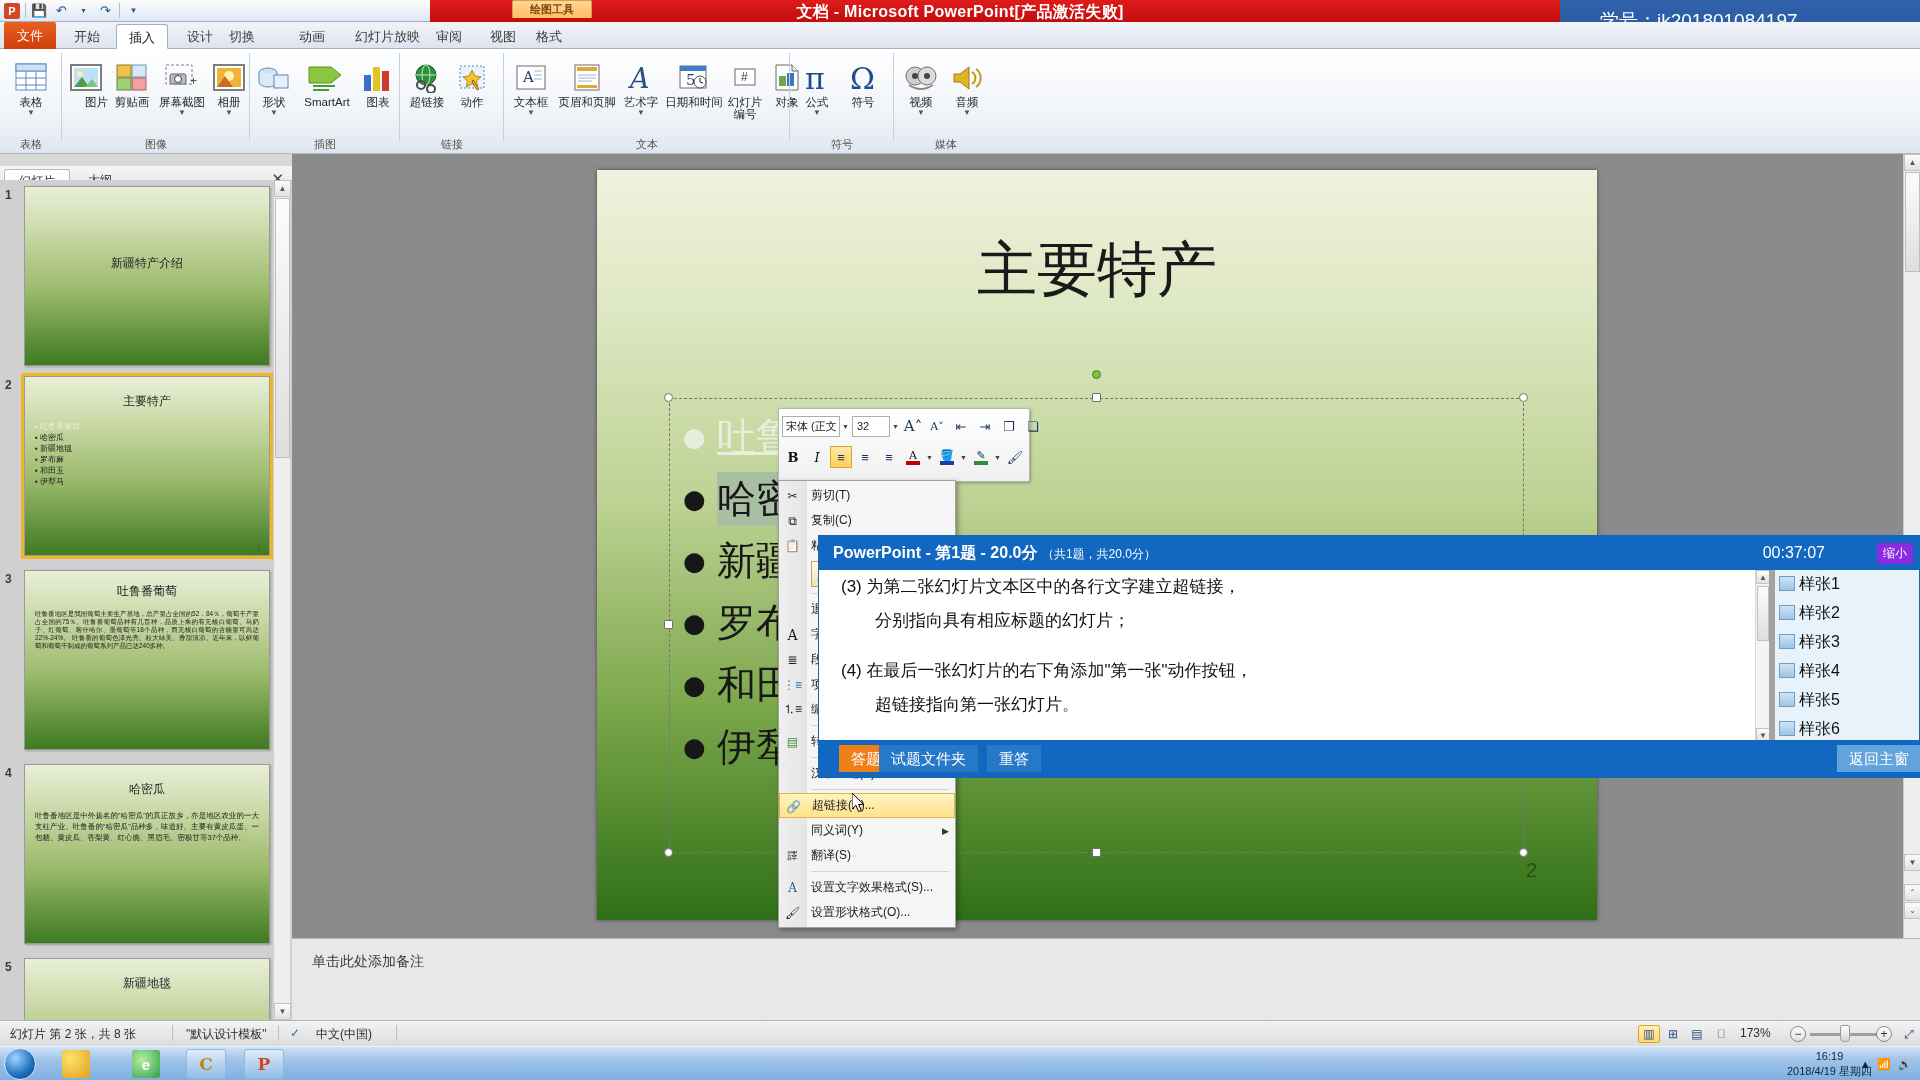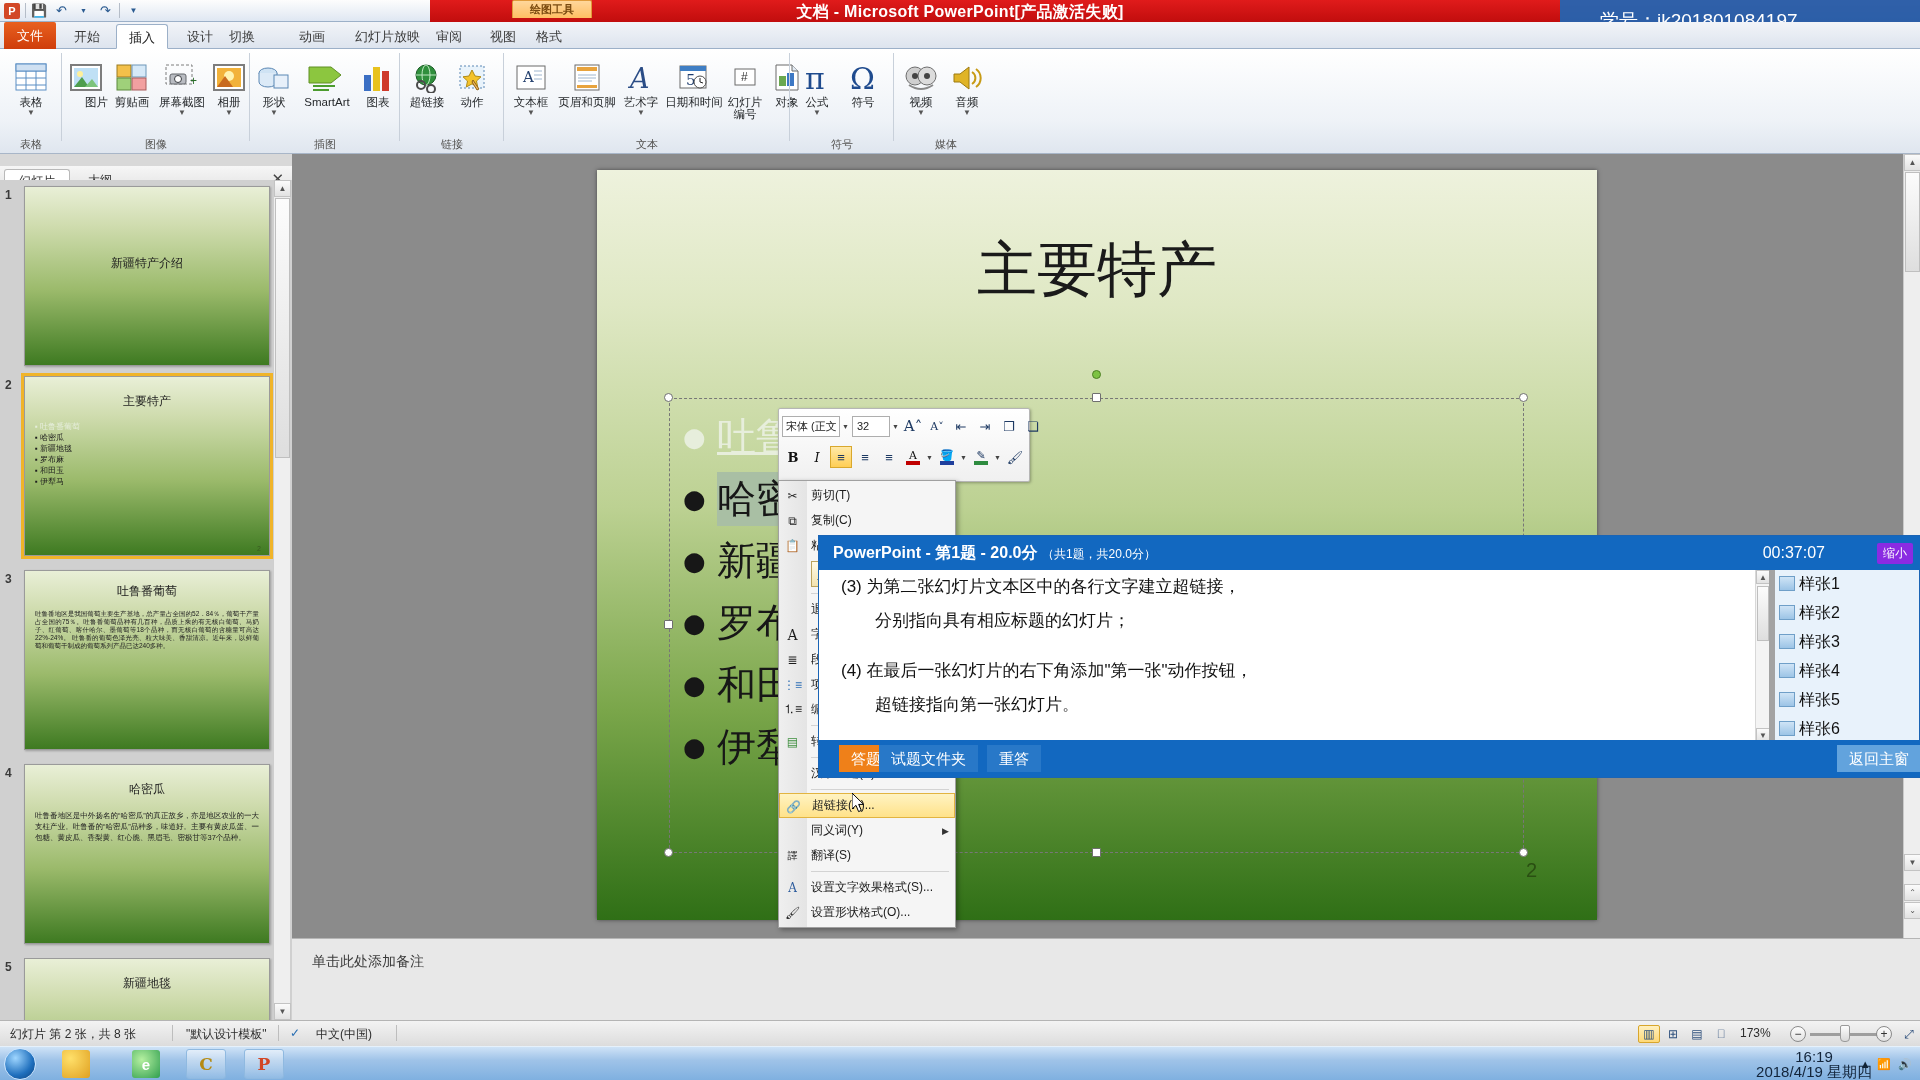--- a/index.html
+++ b/index.html
@@ -121,21 +121,21 @@
   .zoomtrack{position:absolute;top:12px;height:3px;background:#9e9e9e;}
   .zoomgrip{position:absolute;top:4px;width:10px;height:17px;background:linear-gradient(#fdfdfd,#d8d8d8);border:1px solid #9a9a9a;border-radius:2px 2px 4px 4px;}
   .zoomcirc{position:absolute;top:5px;width:16px;height:16px;border:1px solid #8a8a8a;border-radius:50%;background:linear-gradient(#fdfdfd,#e2e2e2);font-size:12px;display:flex;align-items:center;justify-content:center;color:#333;}
 
   
   .taskbar{position:absolute;left:0;top:1046px;width:1920px;height:34px;background:linear-gradient(#cfe3f7,#9fc3e8 40%,#7fb0e0);border-top:1px solid #e6f1fb;}
   .startorb{position:absolute;left:4px;top:1px;width:32px;height:32px;border-radius:50%;background:radial-gradient(circle at 35% 30%,#9fd6ff,#1f6fbd 60%,#0b3f7a);border:1px solid #cfe7ff;}
   .tbicon{position:absolute;top:3px;width:28px;height:28px;border-radius:3px;display:flex;align-items:center;justify-content:center;font-size:15px;font-weight:bold;}
   .tbapp{position:absolute;top:2px;width:40px;height:30px;border:1px solid #8fb9e0;background:linear-gradient(rgba(255,255,255,.5),rgba(255,255,255,.12));border-radius:3px;display:flex;align-items:center;justify-content:center;}
   .tray{position:absolute;right:8px;top:2px;height:30px;display:flex;align-items:center;gap:7px;color:#123;font-size:11px;}
-  .clock{position:absolute;right:48px;top:2px;text-align:center;font-size:15px;color:#12243a;line-height:15px;}
+  .clock{position:absolute;right:48px;top:2px;text-align:center;font-size:11px;color:#12243a;line-height:15px;}
 
   
   .watermark{position:absolute;right:18px;top:34px;display:flex;align-items:center;gap:6px;opacity:.45;}
   .wmlogo{width:58px;height:36px;background:linear-gradient(135deg,#8d8d8d,#5f5f5f);clip-path:polygon(0 55%,40% 18%,100% 18%,60% 100%,0 100%);}
   .wmtext{font-size:31px;color:#9a9a9a;letter-spacing:1px;font-weight:bold;}
   .studentbadge{position:absolute;right:0;top:0;width:360px;height:72px;background:rgba(23,106,189,.88);color:#fff;padding:6px 0 0 40px;}
   .studentbadge div{font-size:19px;line-height:30px;}
 </style>
 </head>
 <body>

